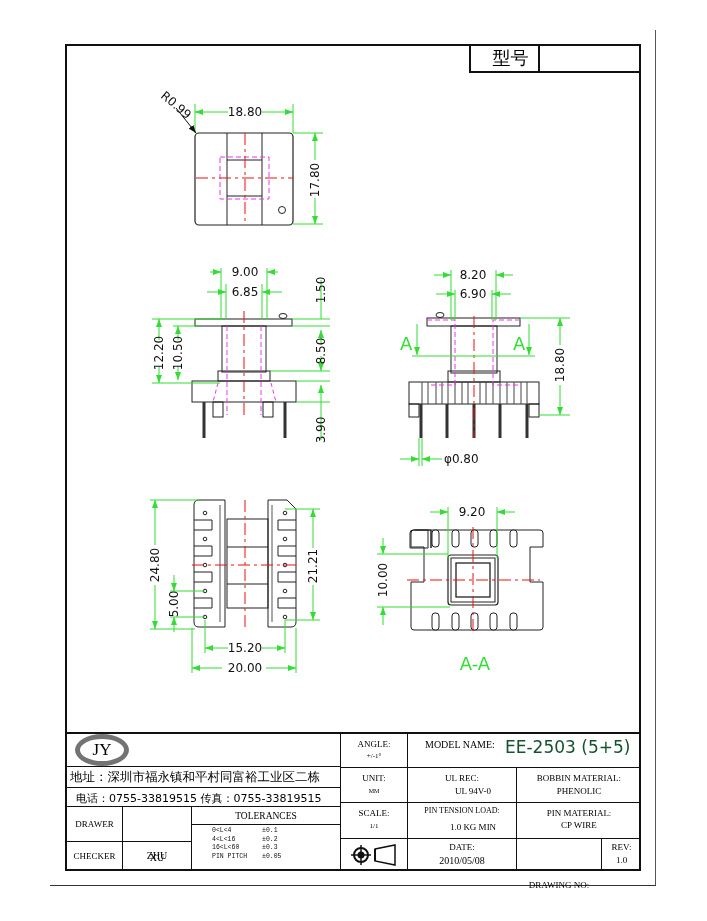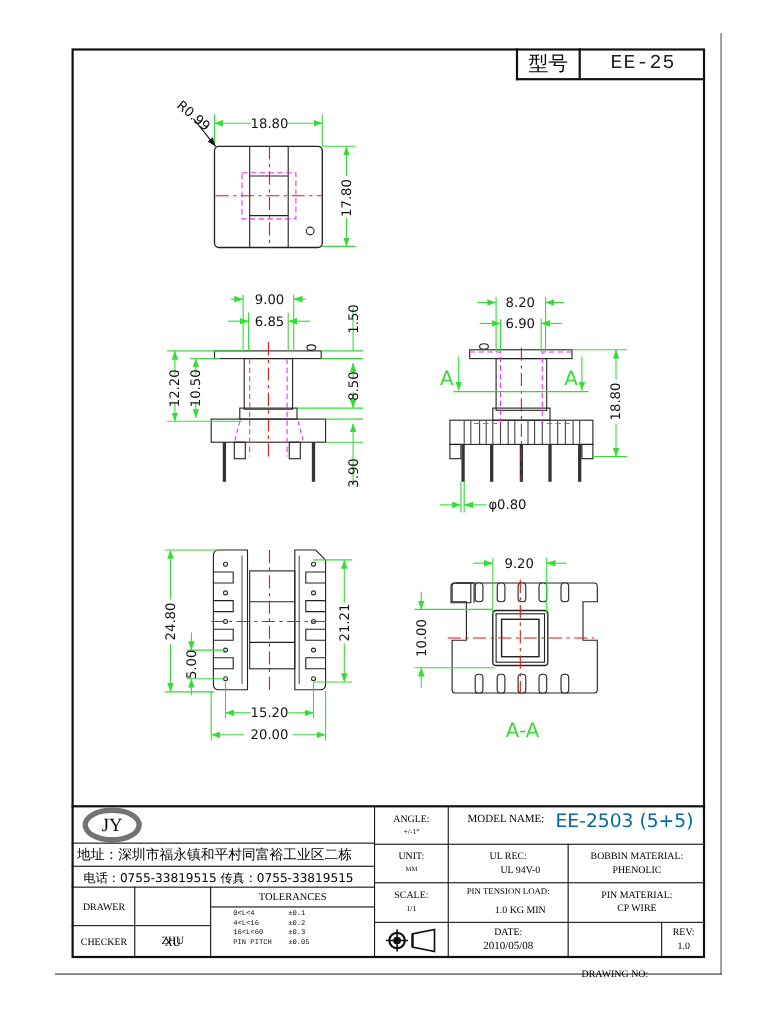--- a/index.html
+++ b/index.html
@@ -2,40 +2,39 @@
 <html><head>
 <meta charset="utf-8">
 <style>
   html,body{margin:0;padding:0;background:#ffffff;}
   body{width:707px;height:921px;position:relative;overflow:hidden;font-family:"DejaVu Sans",sans-serif;}
   .abs{position:absolute;}
   .frame{position:absolute;left:65px;top:44px;width:576px;height:827px;border:2px solid #111;box-sizing:border-box;}
   .outer-right{position:absolute;left:655px;top:30px;width:1px;height:856px;background:#555;}
   .outer-bottom{position:absolute;left:50px;top:885px;width:606px;height:1px;background:#333;}
   .model-box{position:absolute;left:469px;top:44px;width:172px;height:29px;border:2px solid #111;border-top:none;border-right:none;box-sizing:border-box;display:flex;}
-  .model-box .cell{display:flex;align-items:center;justify-content:center;font-family:Liberation Mono, monospace;}
+  .model-box .cell{display:flex;align-items:center;justify-content:center;font-family:Liberation Serif, serif;padding-left:12px;}
   .model-box .c1{width:55px;border-right:2px solid #111;font-size:18px;}
   .model-box .c2{flex:1;font-size:18px;letter-spacing:1px;color:#222;}
   svg.draw{position:absolute;left:0;top:0;}
   .dim{font-family:"DejaVu Sans",sans-serif;font-size:12px;fill:#111;}
   .secA{font-family:"DejaVu Sans",sans-serif;font-size:18px;fill:#33dd33;}
   .lbl{font-family:Liberation Serif, serif;font-size:9px;text-align:center;line-height:11px;}
   .val{font-family:"Liberation Serif","DejaVu Serif",serif;font-size:10px;text-align:center;}
   .cn{font-family:"DejaVu Sans",sans-serif;}
 </style>
 </head>
 <body>
 
 <div class="outer-right"></div>
 <div class="outer-bottom"></div>
 <div class="frame"></div>
 
 <div class="model-box">
   <div class="cell c1 cn">型号</div>
-  <div class="cell c2">EE-25</div>
 </div>
 
 <svg class="draw" width="707" height="921" xmlns="http://www.w3.org/2000/svg">
   <defs>
     <marker id="ar" markerWidth="8" markerHeight="6" refX="8" refY="3" orient="auto-start-reverse">
       <path d="M0,0 L8,3 L0,6 z" fill="#33dd33"></path>
     </marker>
     <marker id="arb" markerWidth="8" markerHeight="6" refX="8" refY="3" orient="auto">
       <path d="M0,0 L8,3 L0,6 z" fill="#111"></path>
     </marker>
@@ -334,21 +333,21 @@
   <svg class="abs" style="left:342px;top:840px;" width="64" height="30">
     <circle cx="19" cy="15" r="7" fill="none" stroke="#111" stroke-width="2"></circle>
     <circle cx="19" cy="15" r="3.5" fill="#111"></circle>
     <line x1="9" y1="15" x2="29" y2="15" stroke="#111" stroke-width="1.5"></line>
     <line x1="19" y1="5" x2="19" y2="25" stroke="#111" stroke-width="1.5"></line>
     <path d="M33,9 L53,5 V25 L33,21 Z" fill="none" stroke="#111" stroke-width="1.5"></path>
     <line x1="33" y1="9" x2="33" y2="21" stroke="#111" stroke-width="2"></line>
   </svg>
 
   <div class="abs lbl" style="left:425px;top:739px;font-size:10px;text-align:left;">MODEL NAME:</div>
-  <div class="abs" style="left:505px;top:737px;font-family:'DejaVu Sans',sans-serif;font-size:17px;color:#0369a1;white-space:nowrap;">EE-2503 (5+5)</div>
+  <div class="abs" style="left:505px;top:737px;font-family:'DejaVu Sans',sans-serif;font-size:17px;color:#14532d;white-space:nowrap;">EE-2503 (5+5)</div>
 
   <div class="abs lbl" style="left:408px;top:773px;width:108px;">UL REC:</div>
   <div class="abs lbl" style="left:430px;top:786px;width:86px;">UL 94V-0</div>
   <div class="abs lbl" style="left:517px;top:773px;width:124px;">BOBBIN MATERIAL:</div>
   <div class="abs lbl" style="left:517px;top:786px;width:124px;">PHENOLIC</div>
 
   <div class="abs lbl" style="left:408px;top:805px;width:108px;font-size:8px;">PIN TENSION LOAD:</div>
   <div class="abs lbl" style="left:430px;top:822px;width:86px;">1.0 KG MIN</div>
   <div class="abs lbl" style="left:517px;top:808px;width:124px;">PIN MATERIAL:</div>
   <div class="abs lbl" style="left:517px;top:820px;width:124px;">CP WIRE</div>

